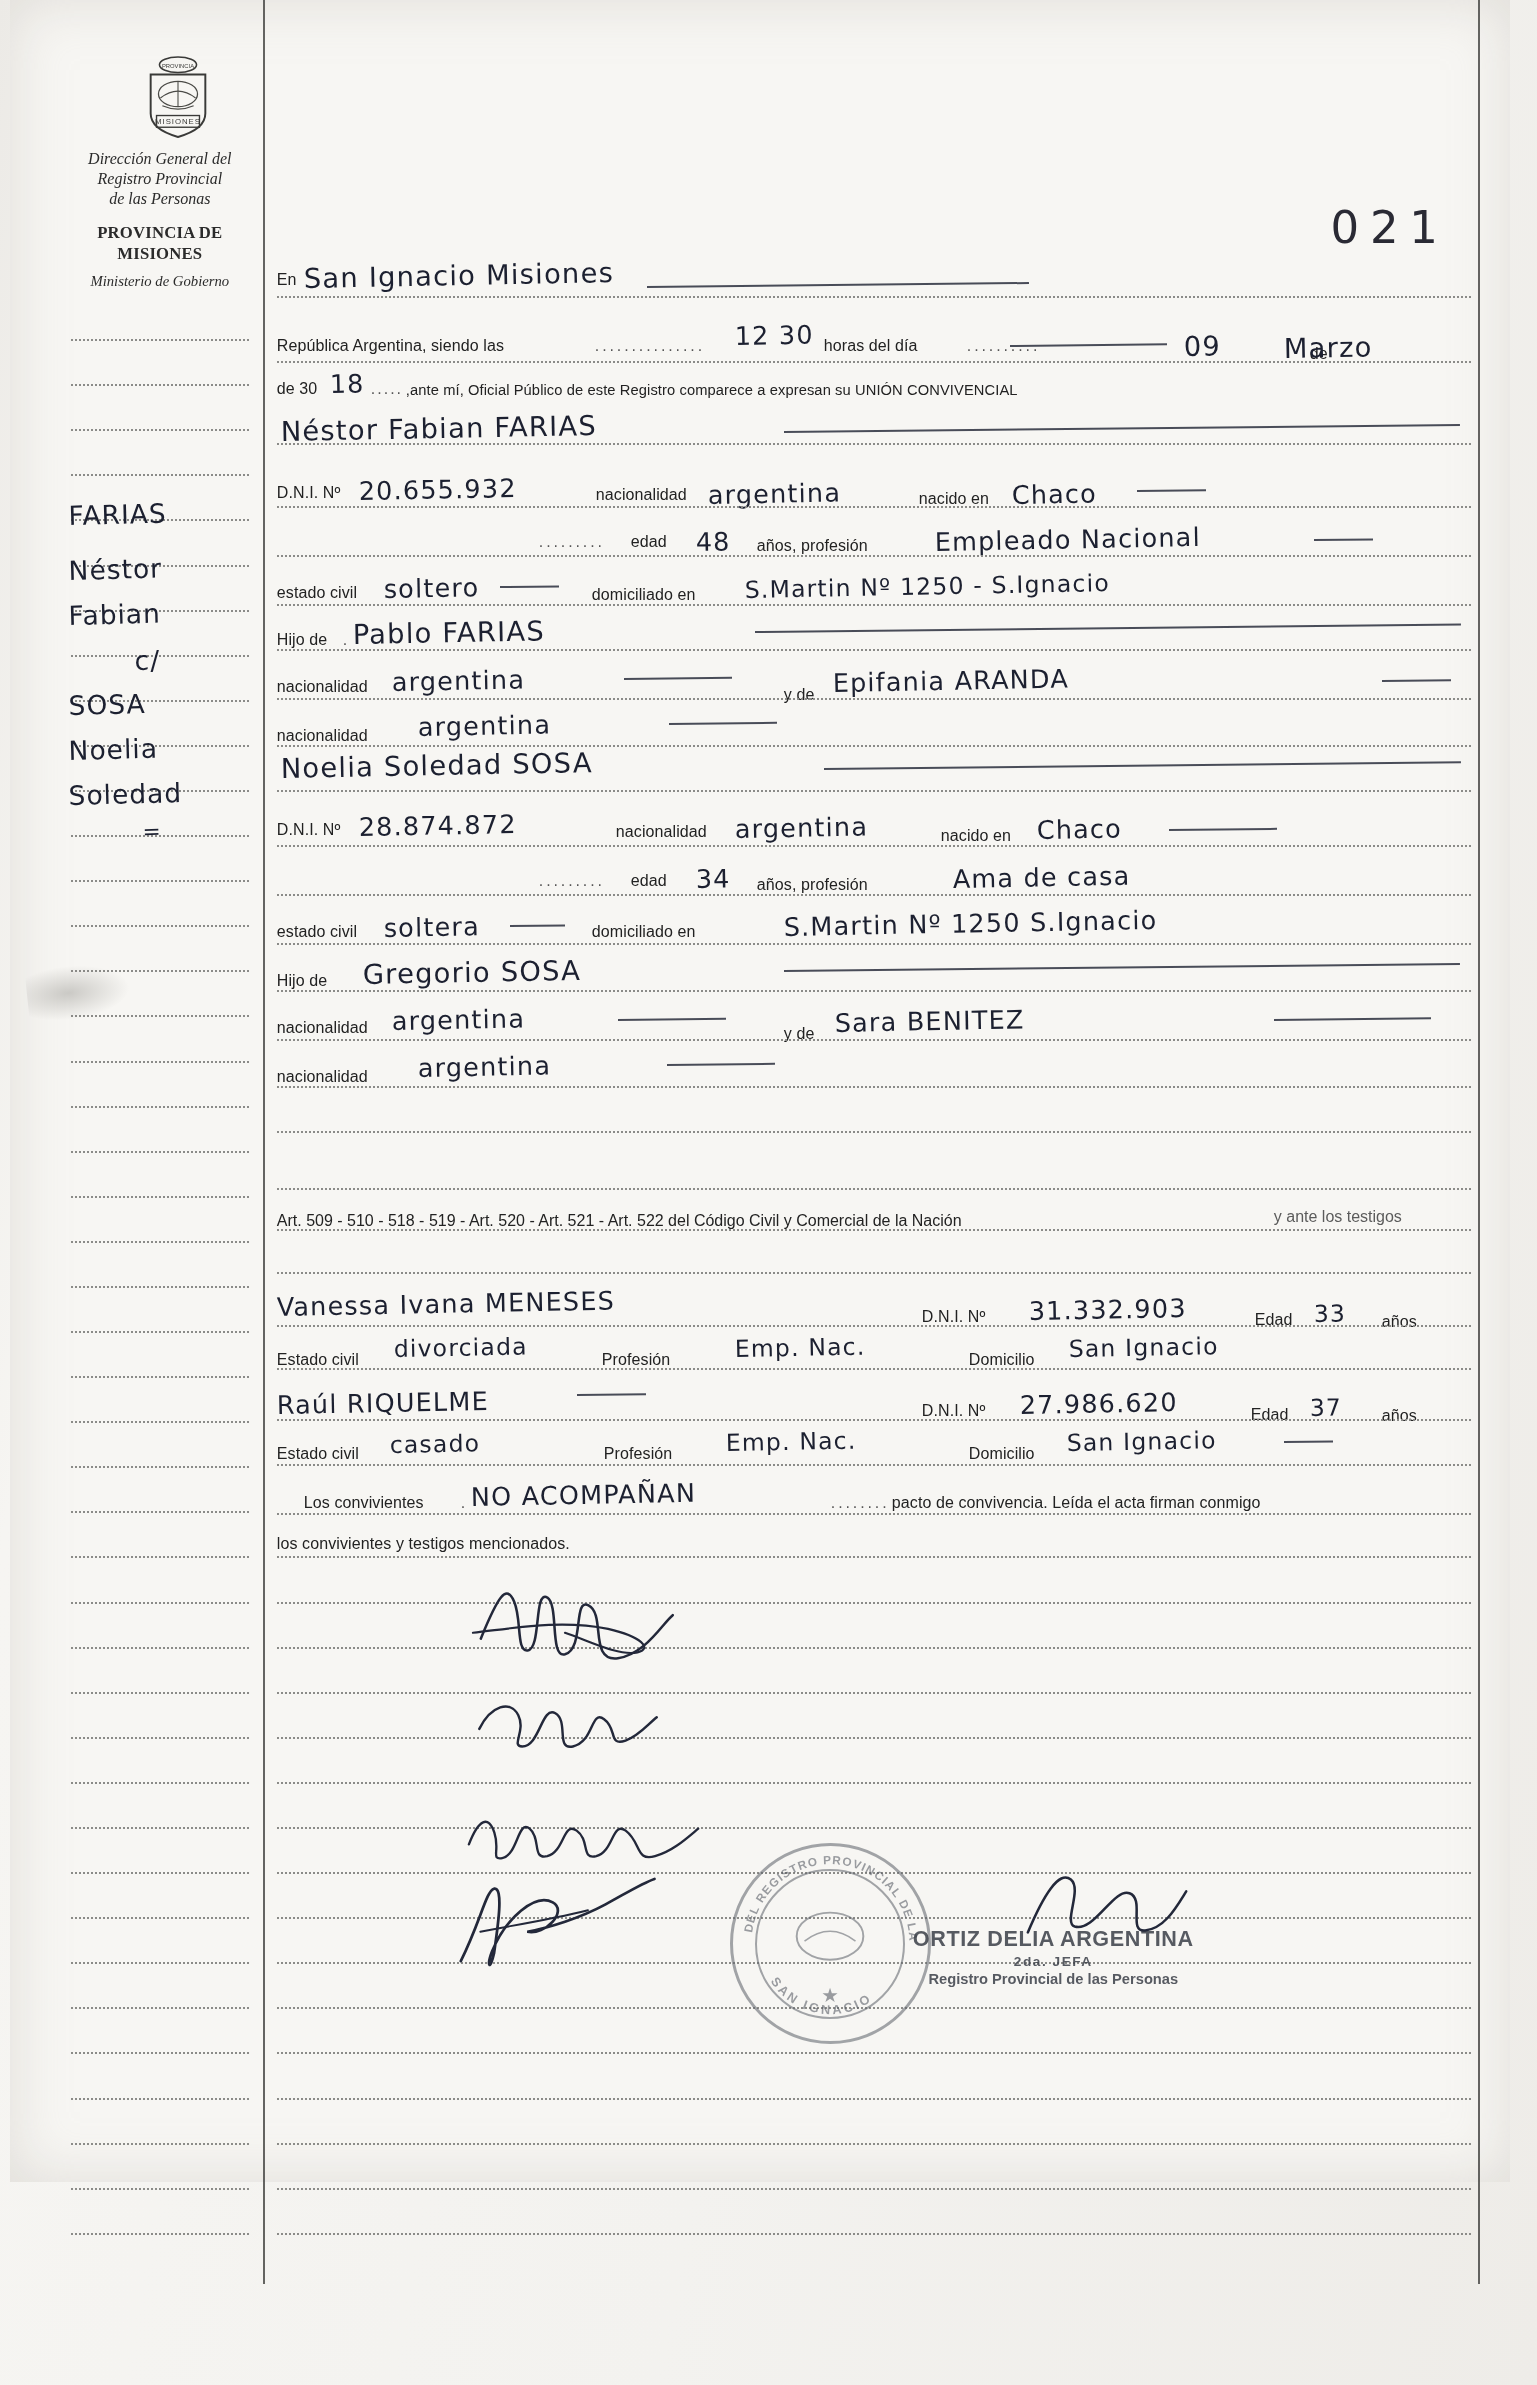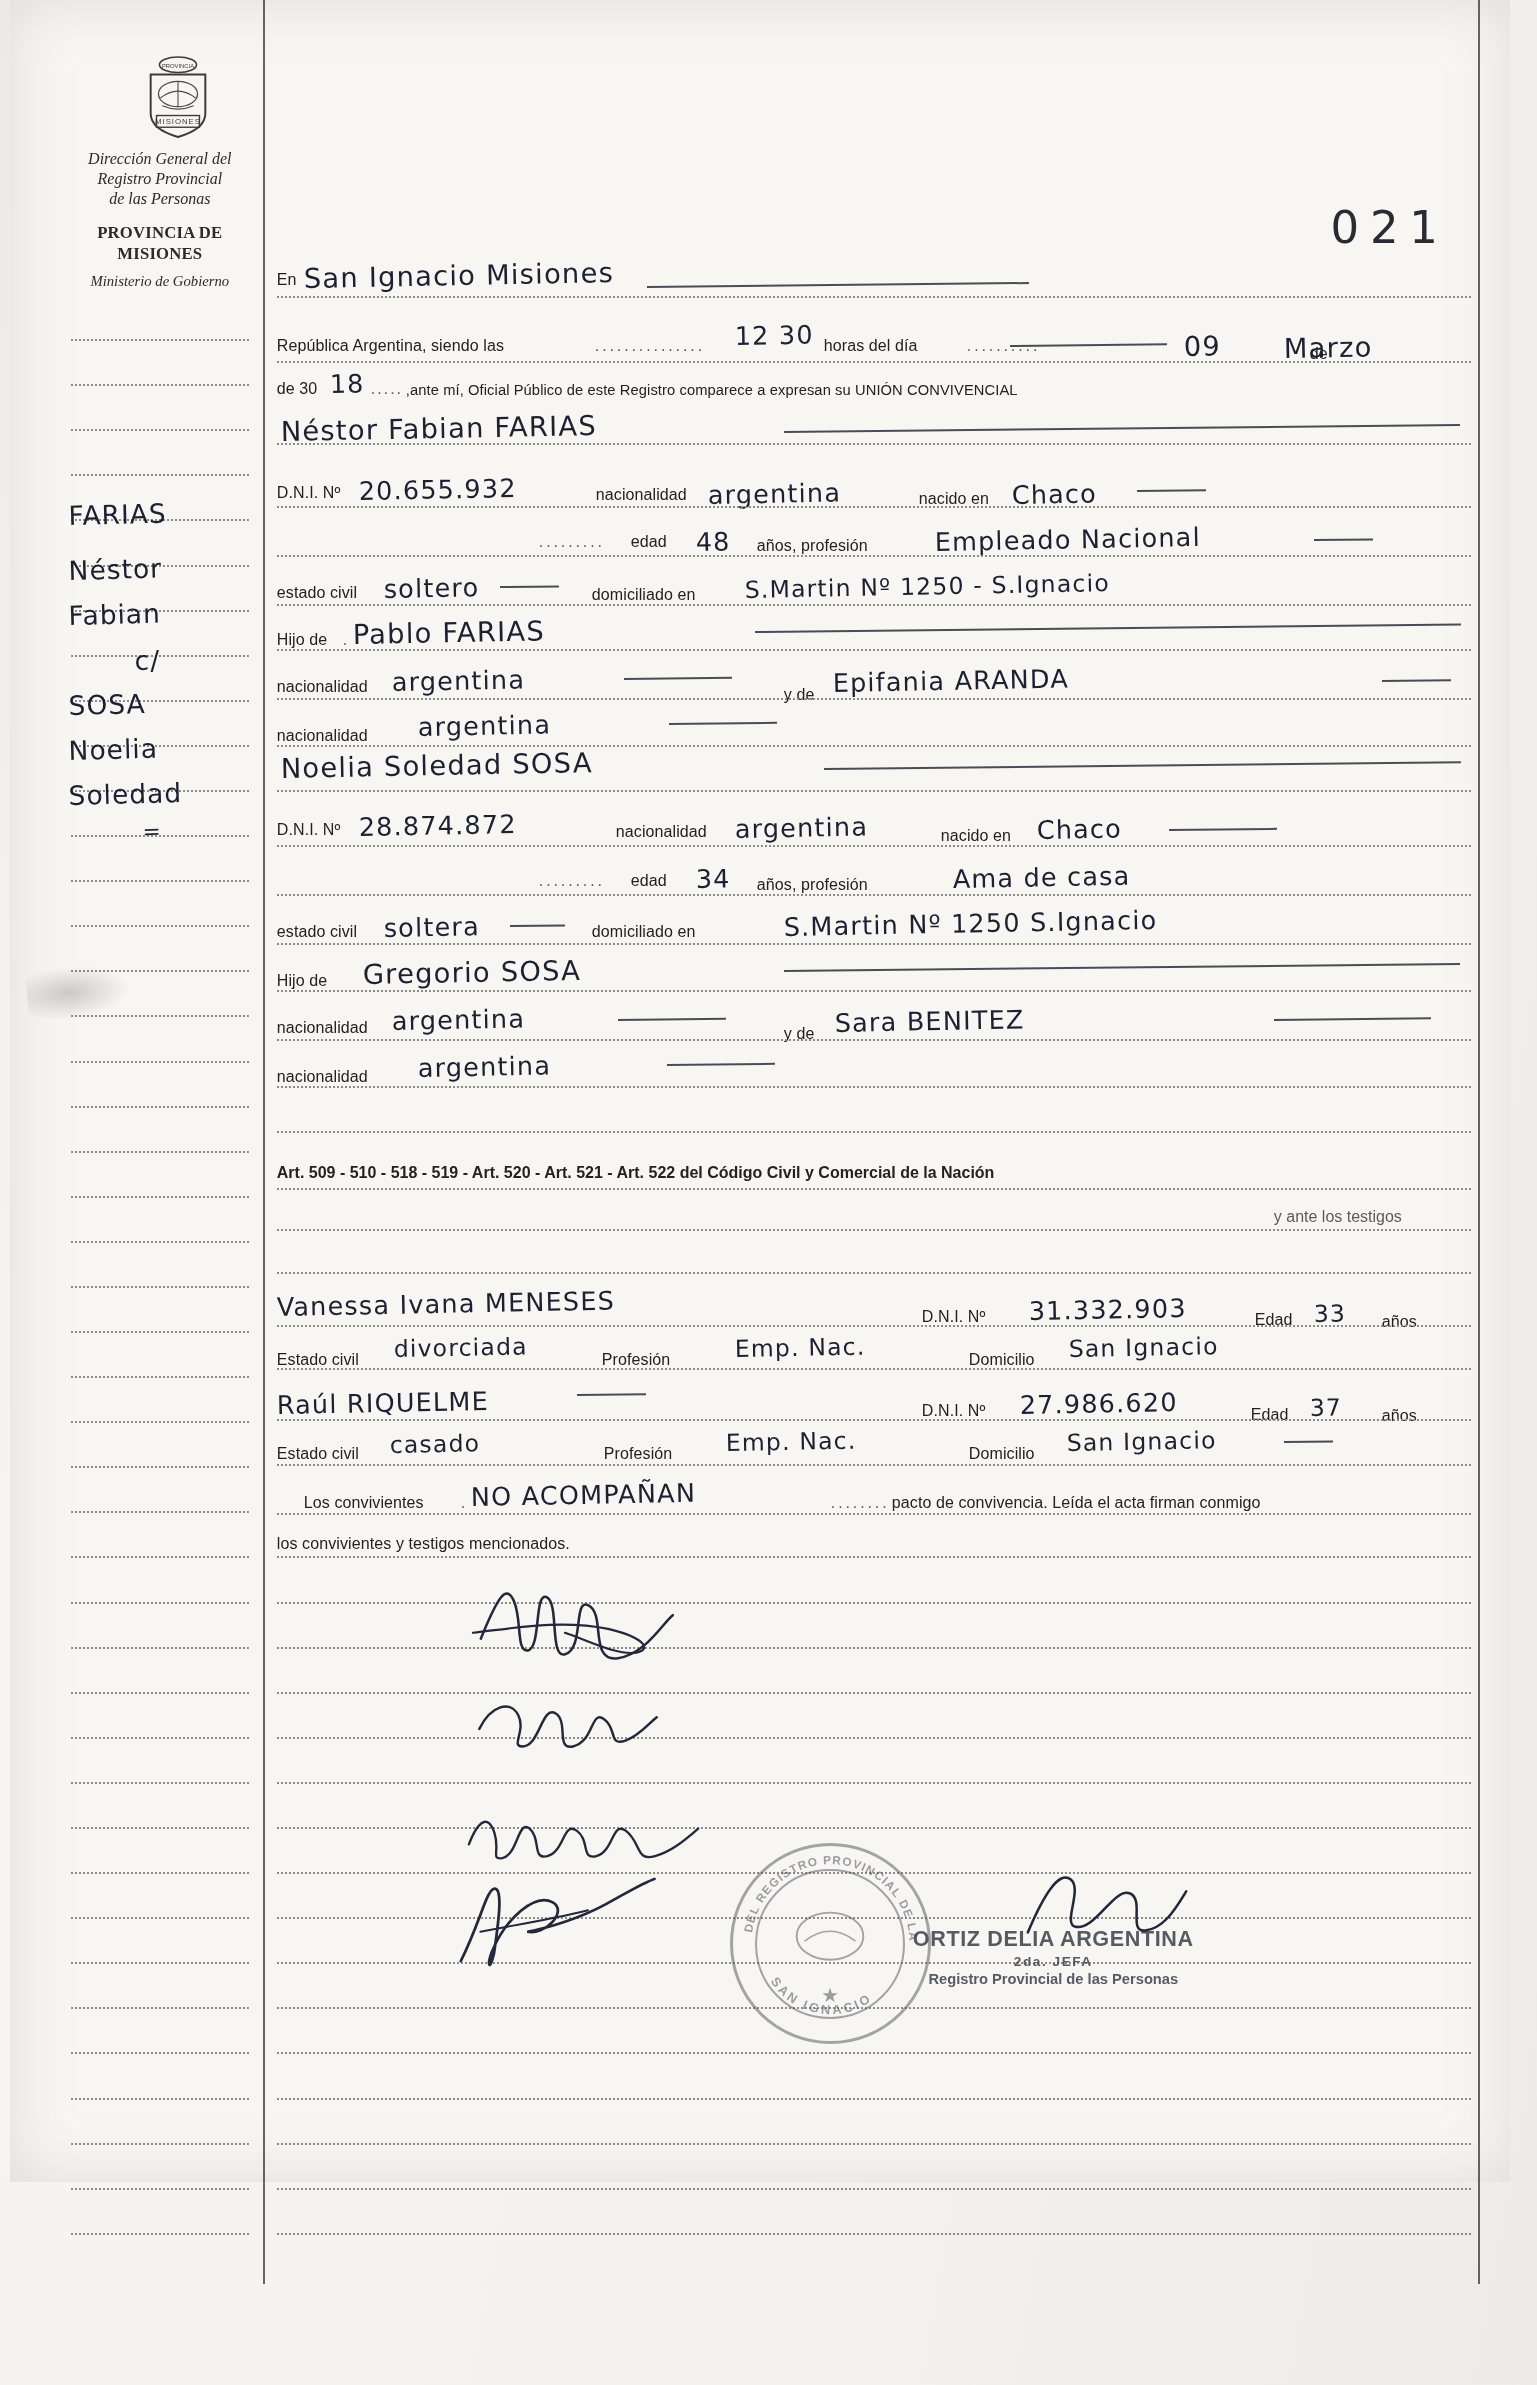--- a/index.html
+++ b/index.html
@@ -439,21 +439,21 @@
     <div class="dash" style="left:1264px; top:1019px; width:157px"></div>
     <div class="bodyline" style="top:1039px"></div>
 
     <div class="pf" style="left:267px; top:1068px">nacionalidad</div>
     <div class="hw s26" style="left:408px; top:1053px">argentina</div>
     <div class="dash" style="left:657px; top:1064px; width:108px"></div>
     <div class="bodyline" style="top:1086px"></div>
     <div class="bodyline" style="top:1131px"></div>
 
     <div class="bodyline" style="top:1188px"></div>
-    <div class="para" style="left:267px; top:1160px; font-weight:bold">Art. 509 - 510 - 518 - 519 - Art. 520 - Art. 521 - Art. 522 del Código Civil y Comercial de la Nación</div>
+    <div class="para" style="left:267px; top:1208px; font-weight:normal">Art. 509 - 510 - 518 - 519 - Art. 520 - Art. 521 - Art. 522 del Código Civil y Comercial de la Nación</div>
     <div class="para" style="left:1264px; top:1204px; width:206px; color:#5b5b5b"> y ante los  testigos</div>
     <div class="bodyline" style="top:1229px"></div>
     <div class="bodyline" style="top:1272px"></div>
 
     <div class="hw s26" style="left:267px; top:1292px">Vanessa Ivana MENESES</div>
     <div class="pf" style="left:912px; top:1308px">D.N.I. Nº</div>
     <div class="hw s26" style="left:1019px; top:1296px">31.332.903</div>
     <div class="pf" style="left:1245px; top:1311px">Edad</div>
     <div class="hw s24" style="left:1304px; top:1300px">33</div>
     <div class="pf" style="left:1372px; top:1313px">años</div>

